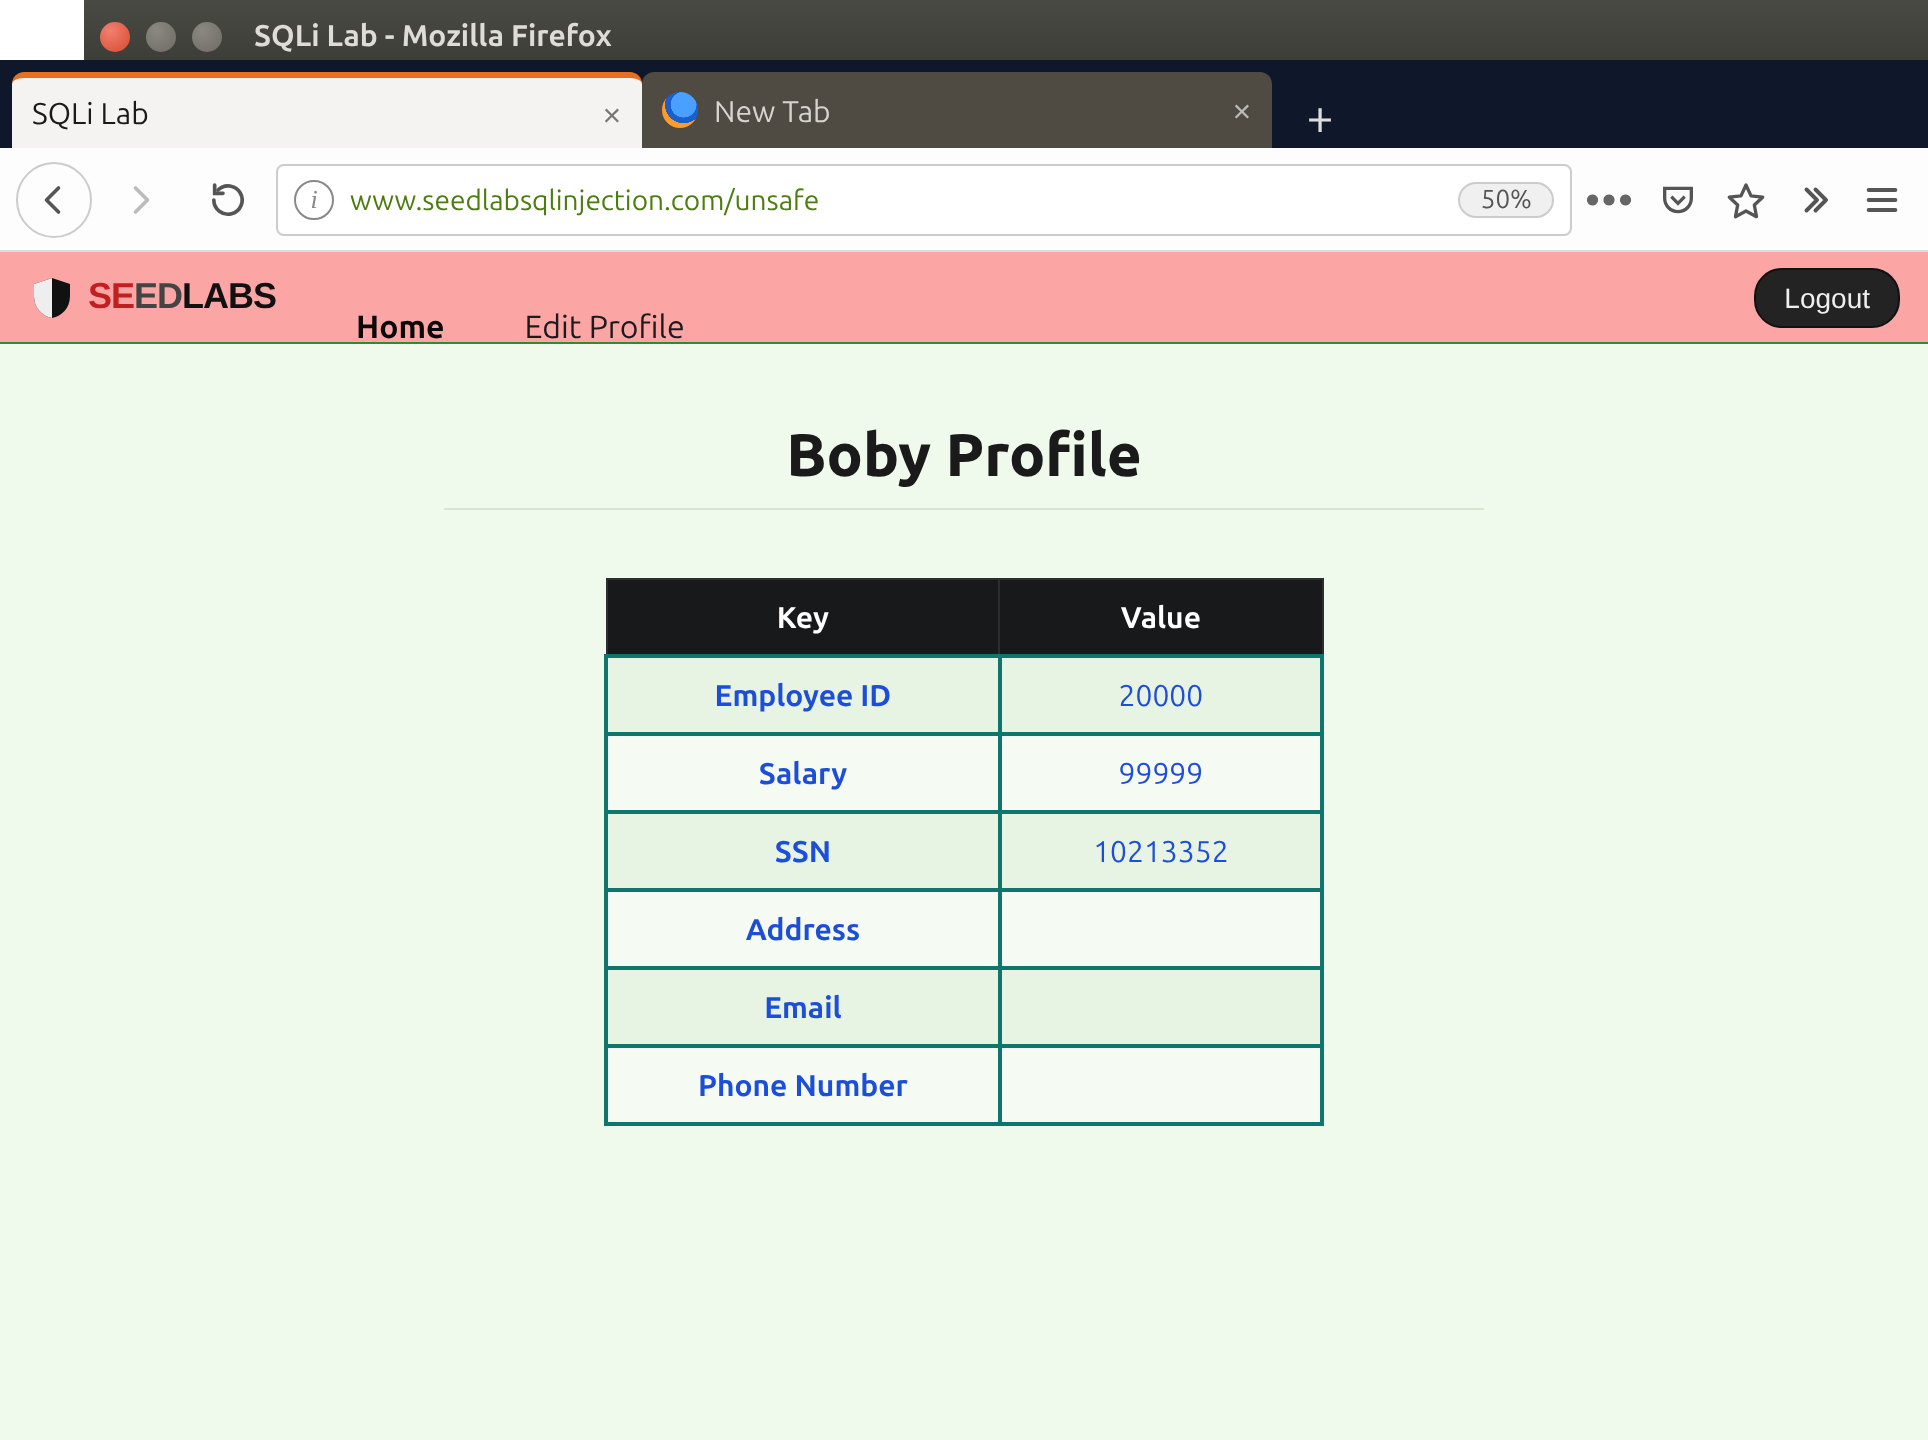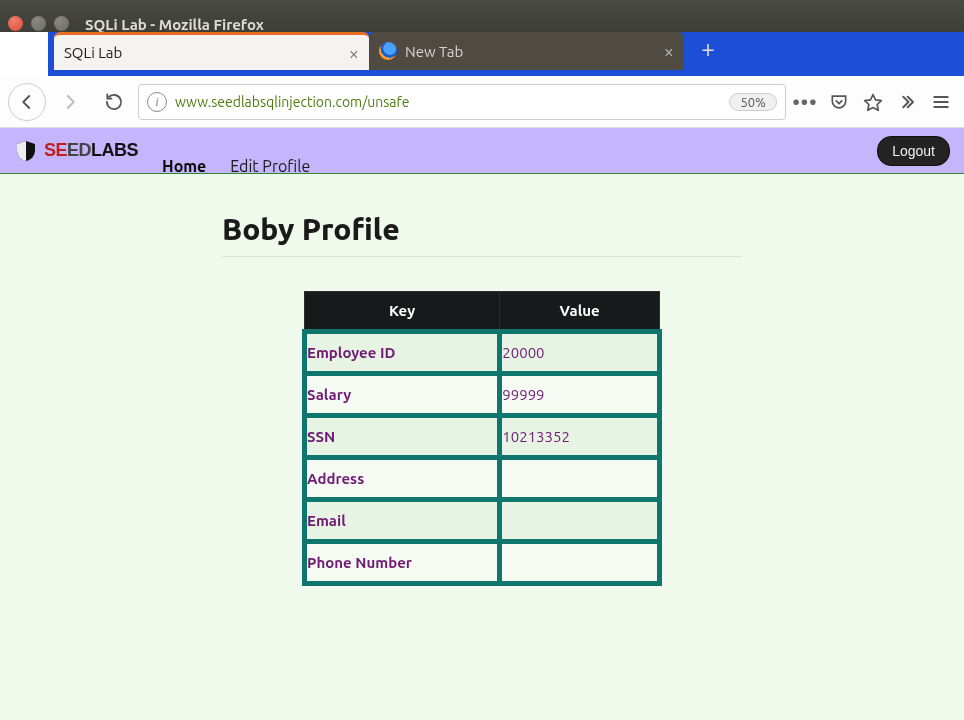--- a/index.html
+++ b/index.html
@@ -8,43 +8,43 @@
     background: #fff;
     width: 964px;
     height: 720px;
     overflow: hidden;
   }
   
   .os-titlebar {
     height: 30px;
     background: linear-gradient(#4a4a44, #3e3e39);
     display: flex;
-    align-items: flex-start;
-    padding: 16px 8px;
+    align-items: flex-end;
+    padding: 4px 8px;
     gap: 8px;
+    margin-left: 42px;
   }
   .os-btn {
     width: 15px; height: 15px; border-radius: 50%;
     display: inline-block;
   }
   .os-close { background: radial-gradient(circle at 35% 30%, #f08070, #d84a2f); }
   .os-min   { background: radial-gradient(circle at 35% 30%, #8a8880, #6d6b62); }
   .os-max   { background: radial-gradient(circle at 35% 30%, #8a8880, #6d6b62); }
   .os-title {
     color: #dedcd7; font-weight: bold; font-size: 15px;
     margin-left: 8px;
   }
   
   .tabstrip {
     height: 44px;
-    background: #1d4ed8;
-    display: flex;
-    align-items: flex-start;
+    background: #0f172a;
+    display: flex;
+    align-items: flex-end;
     padding-left: 6px;
-    margin-left: 48px;
   }
   .tab {
     height: 38px;
     min-width: 160px;
     border-top-left-radius: 6px;
     border-top-right-radius: 6px;
     display: flex;
     align-items: center;
     padding: 0 10px;
     gap: 8px;
@@ -140,25 +140,25 @@
   .dots { letter-spacing: 1px; font-weight: bold; }
   .pocket svg, .star svg, .chevron svg, .menu svg { display: block; }
   
   .page {
     background: #effaec;
     height: calc(720px - 30px - 44px - 52px);
     overflow: hidden;
   }
   .navbar {
     height: 46px;
-    background: #c4b5fd;
+    background: #fca5a5;
     display: flex;
     align-items: center;
     padding: 0 14px;
-    gap: 24px;
+    gap: 40px;
     border-bottom: 1px solid #2e8c2e;
   }
   .brand {
     display: flex; align-items: center; gap: 6px;
   }
   .brand-shield {
     width: 24px; height: 24px;
   }
   .brand-text {
     font-family: "Arial Black", Arial, sans-serif;
@@ -181,20 +181,21 @@
     color: #eee;
     border: 1px solid #111;
     border-radius: 14px;
     padding: 6px 14px;
     font-size: 14px;
     cursor: pointer;
   }
   .profile-wrap {
     width: 520px;
     margin: 38px auto 0;
+    text-align: center;
   }
   .profile-title {
     font-size: 30px;
     font-weight: 800;
     color: #1a1a1a;
     padding-bottom: 10px;
     border-bottom: 1px solid #d7e6d3;
     margin-bottom: 34px;
   }
   table.profile {
@@ -204,23 +205,23 @@
     font-size: 15px;
   }
   table.profile th {
     background: #17191b;
     color: #fff;
     padding: 10px 0;
     font-weight: 700;
     border: 1px solid #2b2d2f;
   }
   table.profile td {
-    border: 5px solid #0f766e;
+    border: 2px solid #0f766e;
     padding: 10px 0;
-    color: #701a75;
+    color: #1d4ed8;
   }
   table.profile tbody tr:nth-child(odd) { background: #e7f3e3; }
   table.profile tbody tr:nth-child(even) { background: #f5fbf3; }
   table.profile td.key { font-weight: 700; width: 55%; }
   table.profile td.val { width: 45%; }
 </style>
 </head>
 <body>
 
 <div class="os-titlebar">

